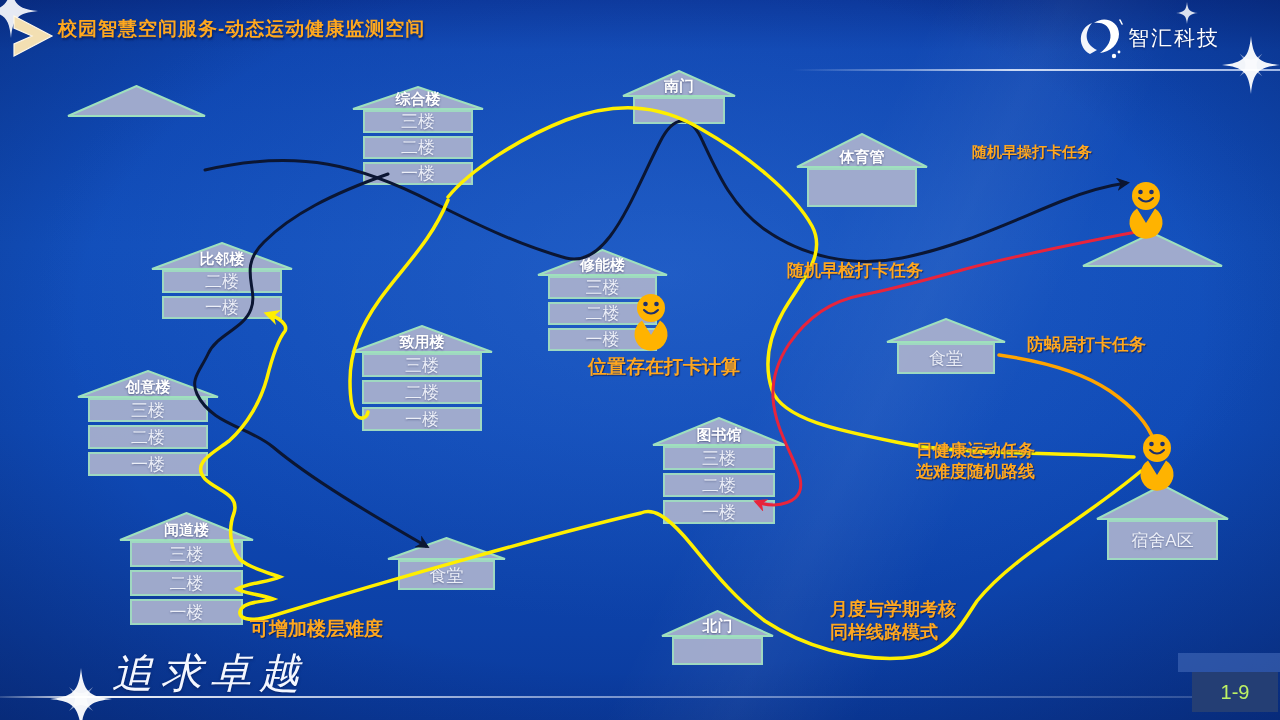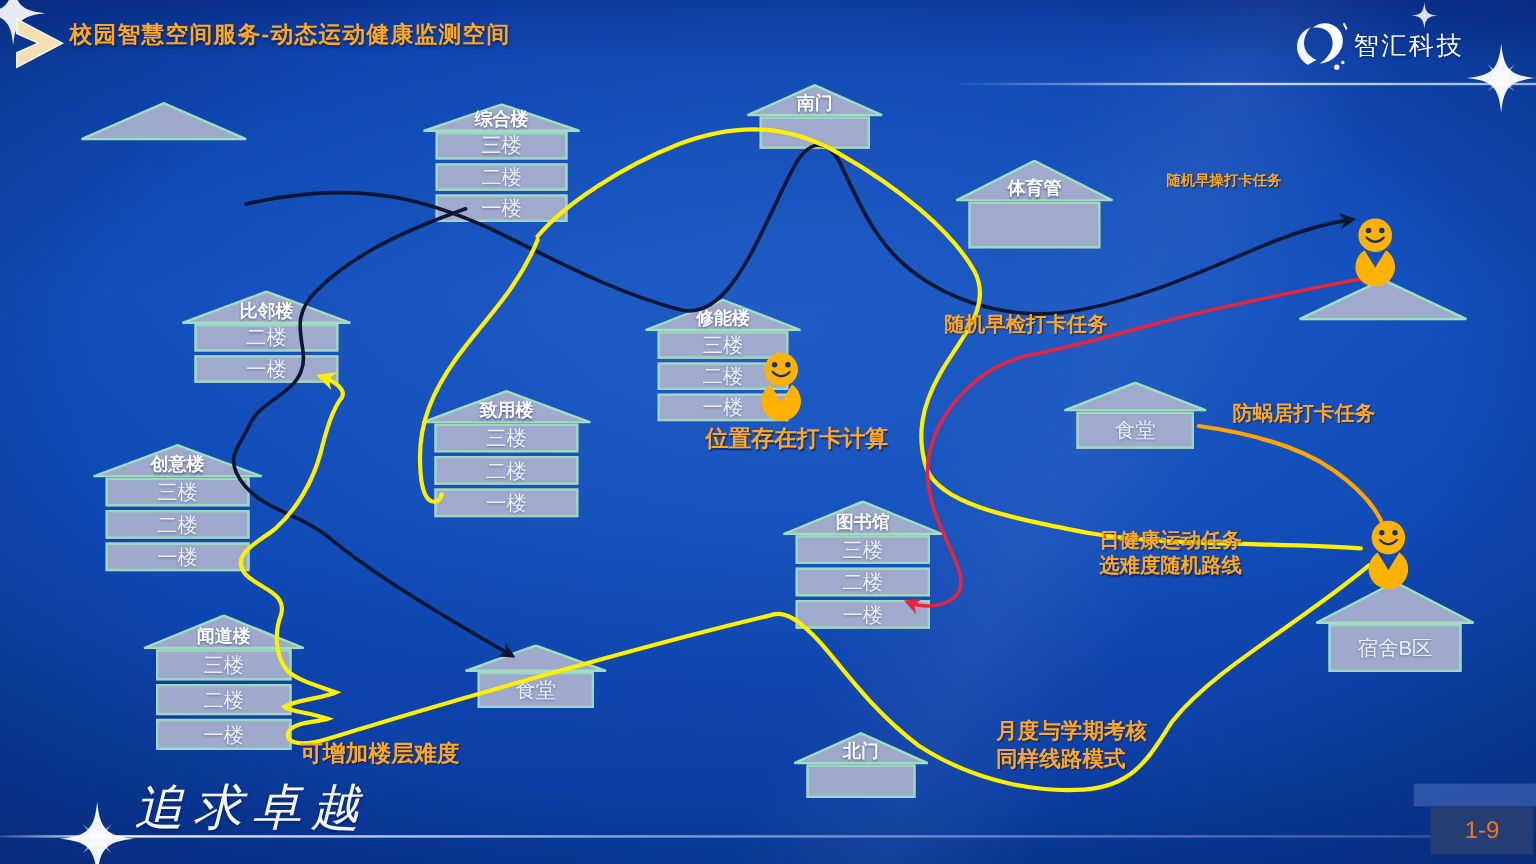--- a/index.html
+++ b/index.html
@@ -30,21 +30,21 @@
   .sep-top{left:792px;top:69px;width:488px;
     background:linear-gradient(90deg,rgba(255,255,255,0),rgba(235,242,255,.85) 45%,rgba(210,225,255,.75));}
   .sep-bottom{left:0;top:696px;width:1212px;
     background:linear-gradient(90deg,rgba(255,255,255,.15),rgba(255,255,255,.95) 7%,rgba(230,238,255,.55) 45%,rgba(230,238,255,.18) 100%);}
   .sparkle{position:absolute;z-index:28;pointer-events:none;}
   .motto{position:absolute;left:112px;top:646px;font-family:"DejaVu Serif",serif;font-style:italic;
     font-size:41px;color:#f4f7ff;letter-spacing:8px;z-index:26;text-shadow:0 1px 3px rgba(5,15,60,.5);}
   .page-band{position:absolute;left:1178px;top:653px;width:102px;height:19px;
     background:rgba(72,112,190,.55);z-index:24;}
   .page-badge{position:absolute;left:1192px;top:672px;width:86px;height:40px;background:#243e74;
-    color:#f97316;font-size:20px;display:flex;align-items:center;justify-content:center;z-index:26;}
+    color:#bef264;font-size:20px;display:flex;align-items:center;justify-content:center;z-index:26;}
 </style>
 </head>
 <body>
 
 <div class="stage">
 
   <svg class="sparkle" style="left:-16px;top:-16px" width="54" height="54" viewBox="0 0 40 40">
     <path d="M20 0 C21.5 15 25 18.5 40 20 C25 21.5 21.5 25 20 40 C18.5 25 15 21.5 0 20 C15 18.5 18.5 15 20 0 Z" fill="#ffffff" opacity=".9"></path>
   </svg>
   <svg style="position:absolute;left:10px;top:13px;z-index:30" width="46" height="46" viewBox="0 0 46 46">
@@ -174,21 +174,21 @@
       </div>
       <div class="building" style="left: 1082px; top: 232px; width: 141px;">
         <svg width="141" height="35" style="display:block">
           <polygon points="1,34 70.5,1 140,34" fill="rgba(167,175,205,0.95)" stroke="#9fe0be" stroke-width="2"></polygon>
         </svg>
       </div>
       <div class="building" style="left: 1096px; top: 484px; width: 133px;">
         <svg width="133" height="36" style="display:block">
           <polygon points="1,35 66.5,1 132,35" fill="rgba(167,175,205,0.95)" stroke="#9fe0be" stroke-width="2"></polygon>
         </svg>
-        <div class="floor" style="width: 111px; margin-left: 11px; height: 40px; font-size: 17px;">宿舍B区</div>
+        <div class="floor" style="width: 111px; margin-left: 11px; height: 40px; font-size: 17px;">宿舍A区</div>
       </div>
     </div>
 
   <svg id="routes" width="1280" height="720" viewBox="0 0 1280 720">
     <defs>
       <marker id="arrow-navy" viewBox="0 0 10 10" refX="7" refY="5" markerWidth="4.5" markerHeight="4.5" orient="auto">
         <path d="M0 0 L10 5 L0 10 L3 5 Z" fill="#0b1633"></path>
       </marker>
       <marker id="arrow-yellow" viewBox="0 0 10 10" refX="7" refY="5" markerWidth="4.5" markerHeight="4.5" orient="auto">
         <path d="M0 0 L10 5 L0 10 L3 5 Z" fill="#ffef00"></path>
@@ -224,21 +224,21 @@
       <g transform="translate(1157,448)">
         <path d="M 0 27 L -9 12.5 A 16.5 16.5 0 1 0 9 12.5 Z" fill="#ffb300"></path>
         <circle r="14" fill="#ffb300"></circle>
         <circle cx="-5.5" cy="-4" r="2.3" fill="#1c2f6e"></circle>
         <circle cx="5.5" cy="-4" r="2.3" fill="#1c2f6e"></circle>
         <path d="M -7 2 Q 0 9 7 2" stroke="#1c2f6e" stroke-width="2" fill="none" stroke-linecap="round"></path>
       </g>
     </svg>
 
   <div id="labels-layer">
-      <div class="task-label" style="left: 972px; top: 143px; font-size: 12px;">
+      <div class="task-label" style="left: 972px; top: 143px; font-size: 15px;">
         <div>随机早操打卡任务</div>
       </div>
       <div class="task-label" style="left: 787px; top: 260px; font-size: 17px;">
         <div>随机早检打卡任务</div>
       </div>
       <div class="task-label" style="left: 1027px; top: 334px; font-size: 17px;">
         <div>防蜗居打卡任务</div>
       </div>
       <div class="task-label" style="left: 588px; top: 355px; font-size: 19px;">
         <div>位置存在打卡计算</div>

